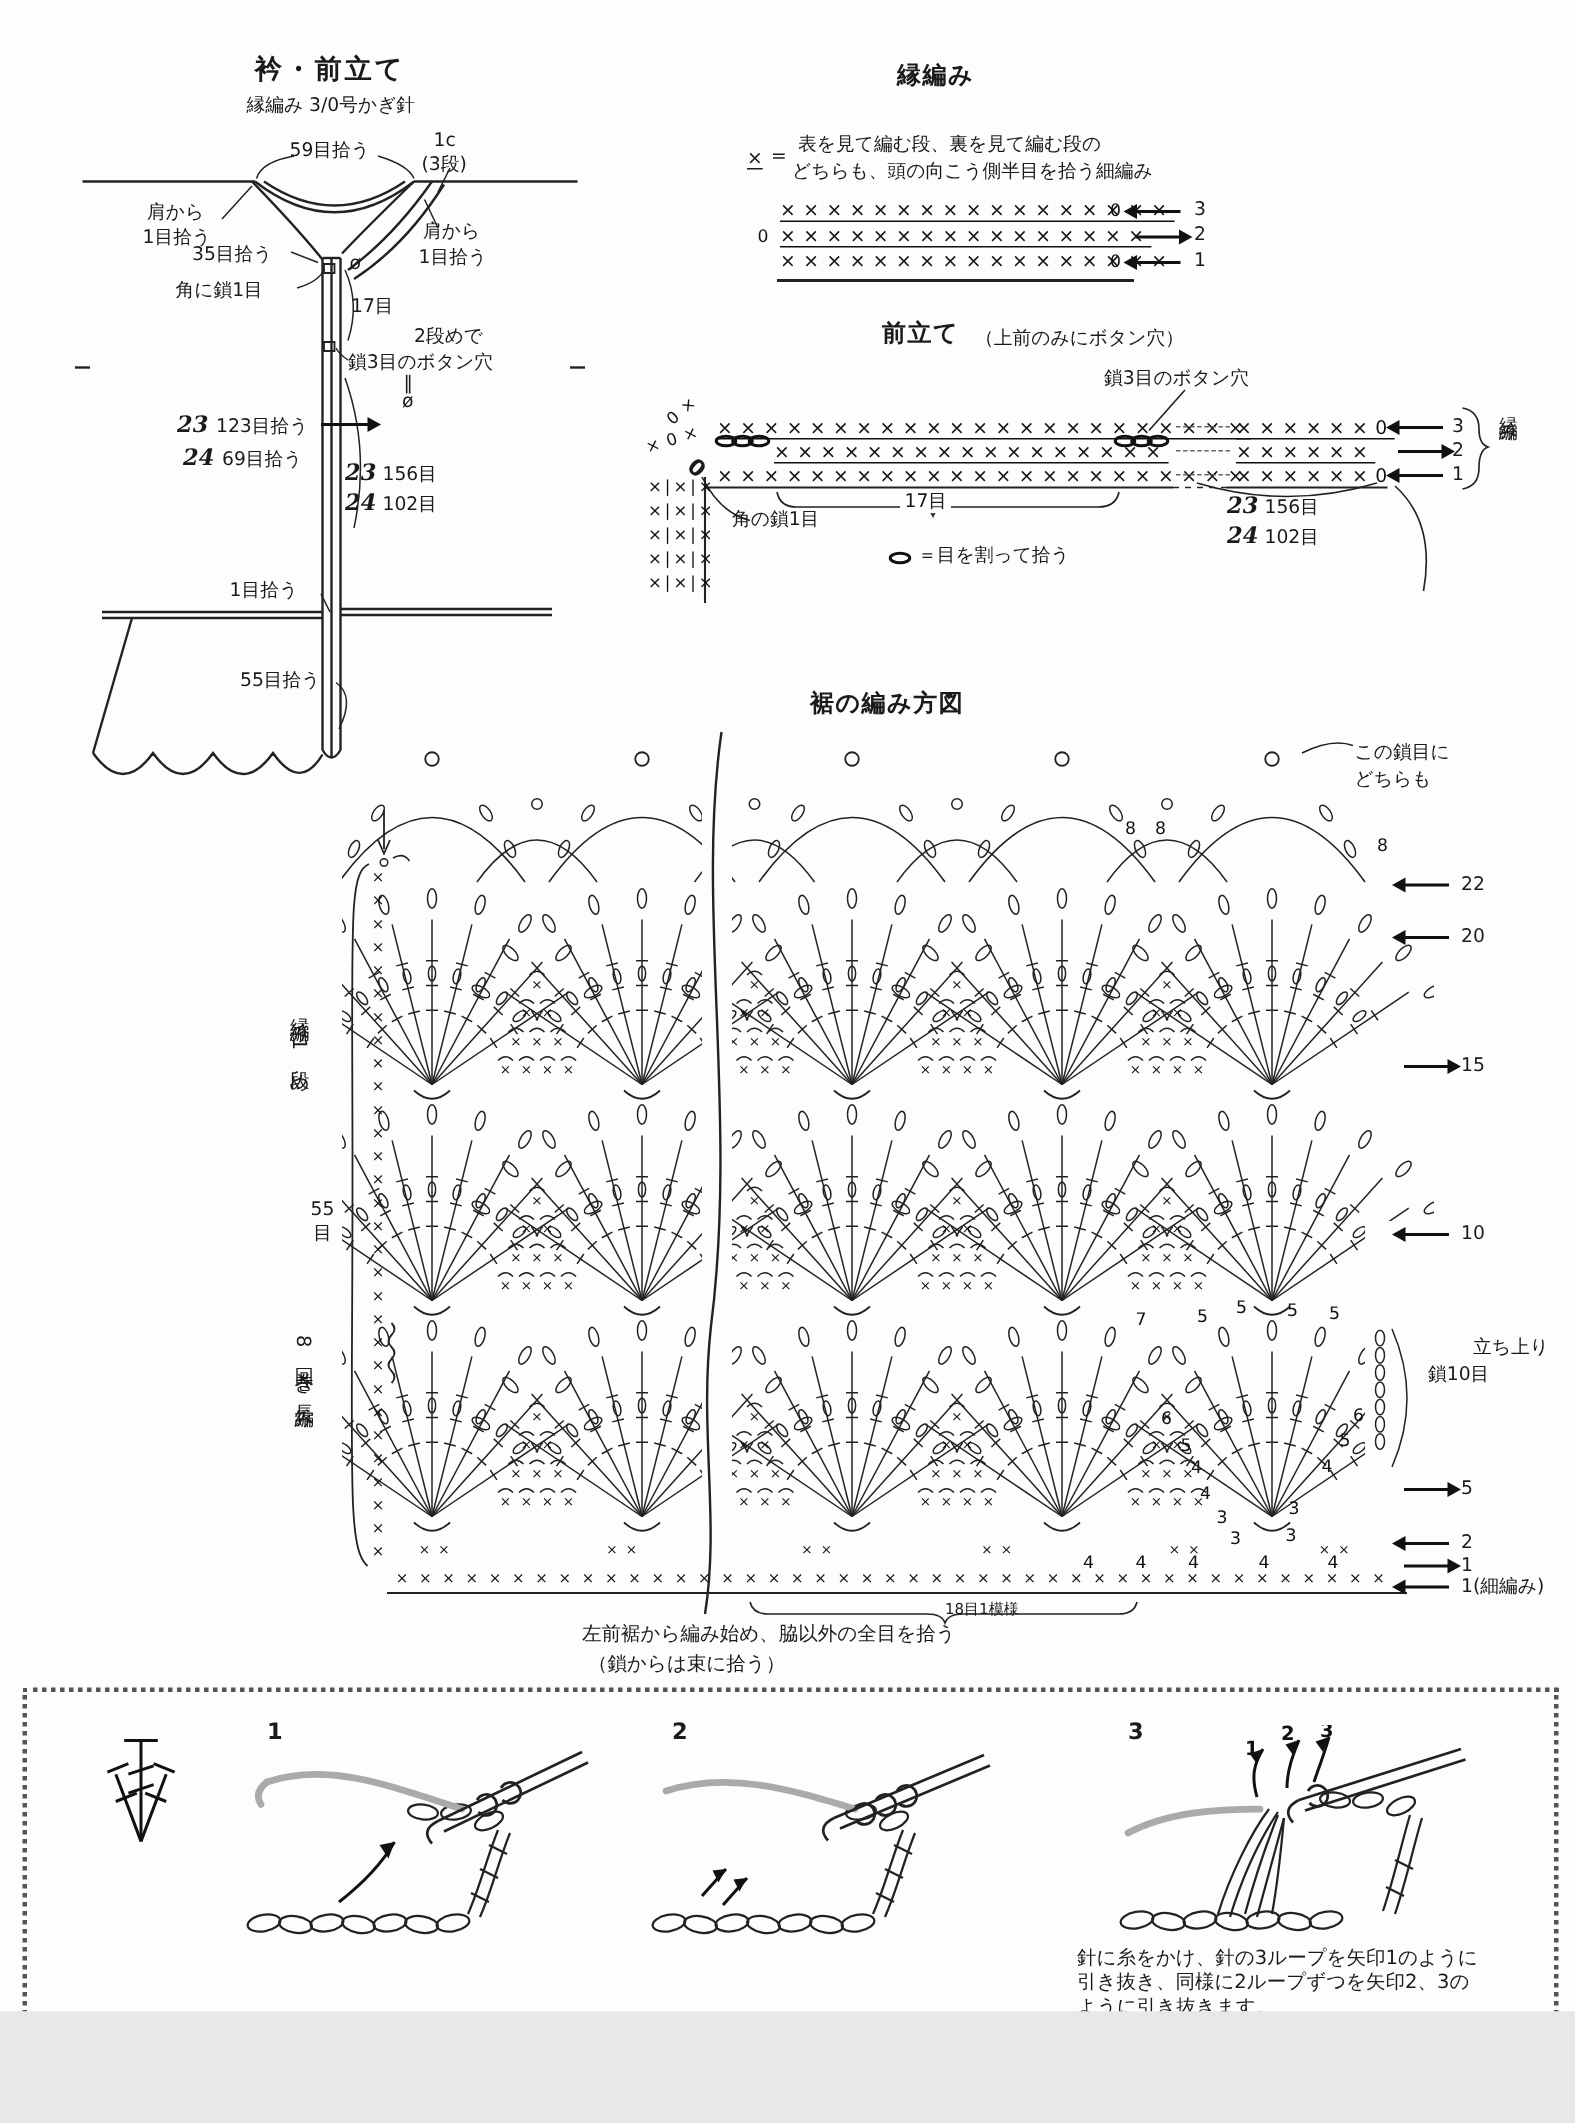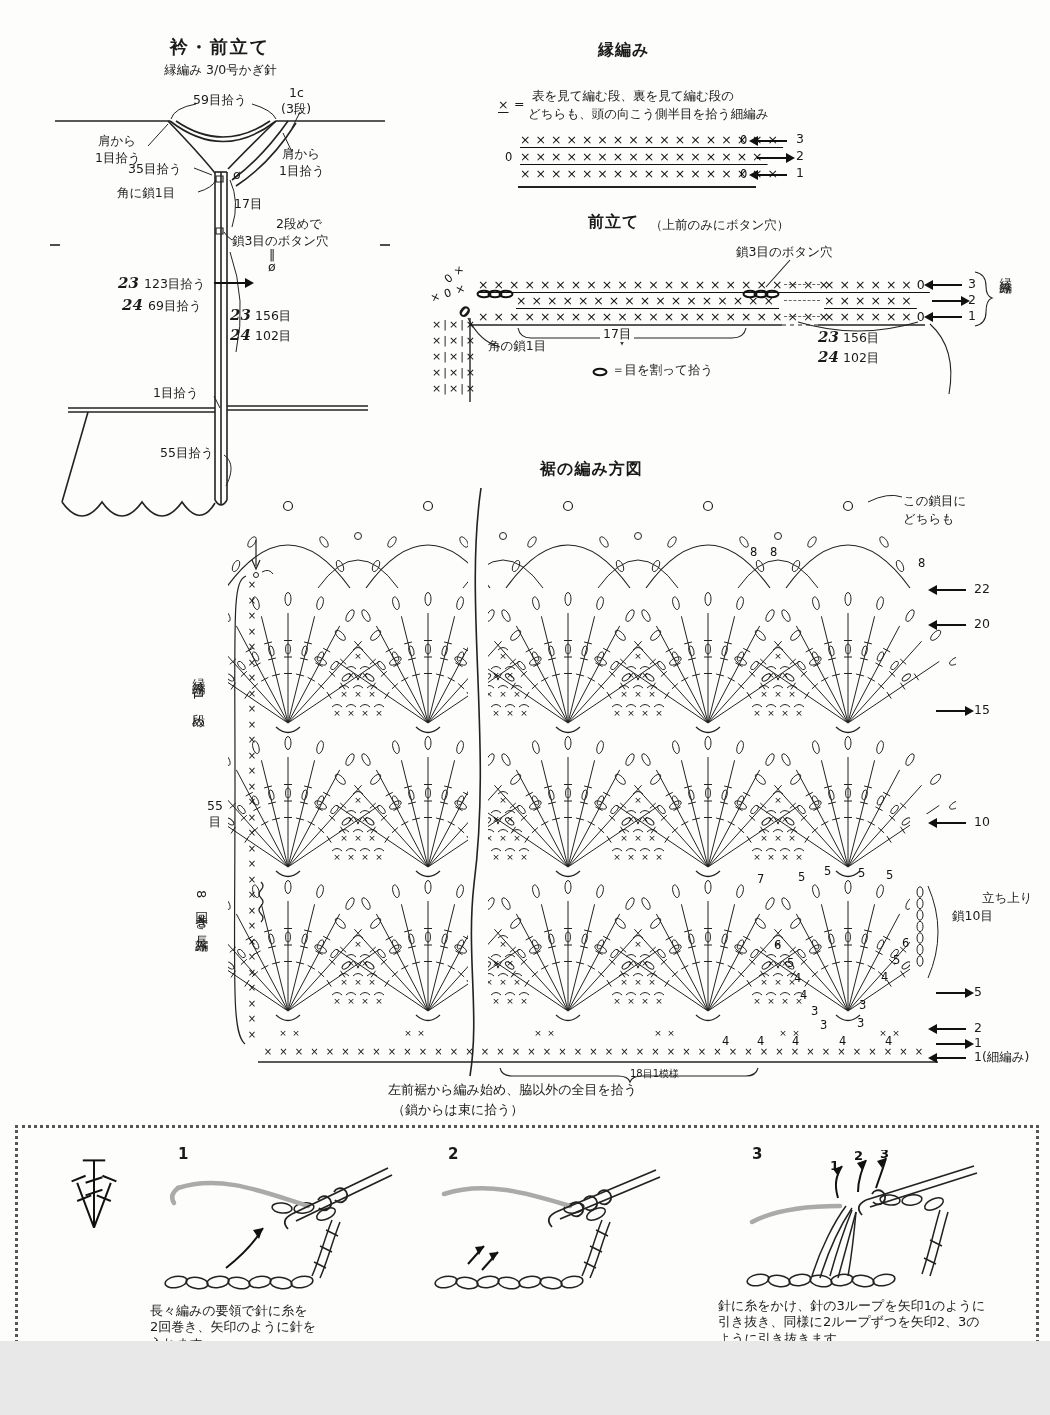--- a/index.html
+++ b/index.html
@@ -1576,25 +1576,20 @@
     <path d="M100,16 l-9,3 5,7 z" fill="#111"></path>
     <path d="M116,42 C116,30 120,20 124,10" fill="none" stroke="#111" stroke-width="2"></path>
     <path d="M124,10 l-9,3 5,7 z" fill="#111"></path>
     <path d="M134,38 C138,26 142,16 144,8" fill="none" stroke="#111" stroke-width="2"></path>
     <path d="M144,8 l-9,3 5,7 z" fill="#111"></path>
     <text x="88" y="20" font-size="13" font-weight="bold" fill="#111">1</text>
     <text x="112" y="10" font-size="13" font-weight="bold" fill="#111">2</text>
     <text x="138" y="8" font-size="13" font-weight="bold" fill="#111">3</text>
   </svg>
 
-  <div class="lbl" style="left:150px;top:1303px;font-size:13px;">
-    <div>長々編みの要領で針に糸を</div>
-    <div>2回巻き、矢印のように針を</div>
-    <div>入れます。</div>
-  </div>
   <div class="lbl" style="left:718px;top:1298px;font-size:13px;">
     <div>針に糸をかけ、針の3ループを矢印1のように</div>
     <div>引き抜き、同様に2ループずつを矢印2、3の</div>
     <div>ように引き抜きます。</div>
   </div>
 
   <span class="pageno" style="left:998px;top:1421px;">87</span>
 </div>
 
 </body></html>

